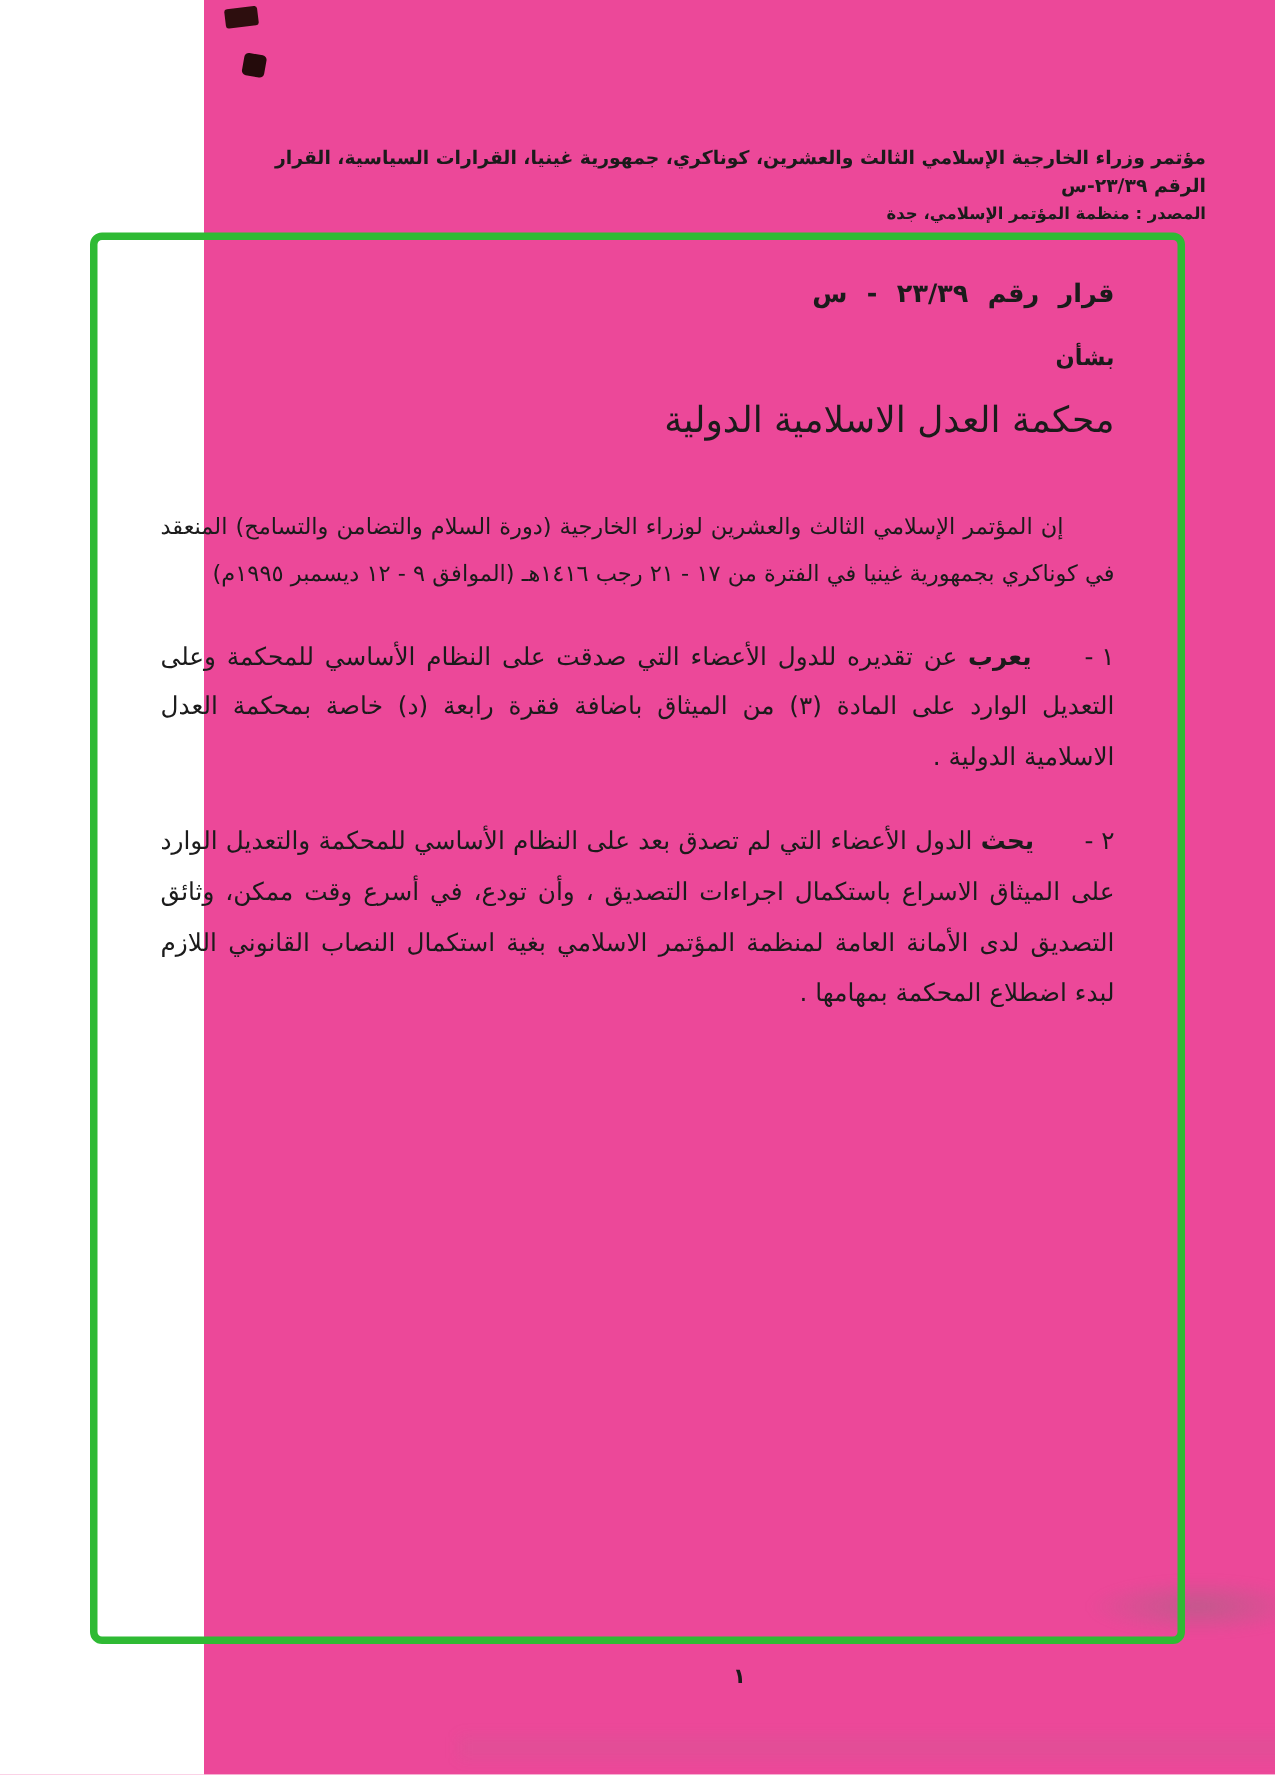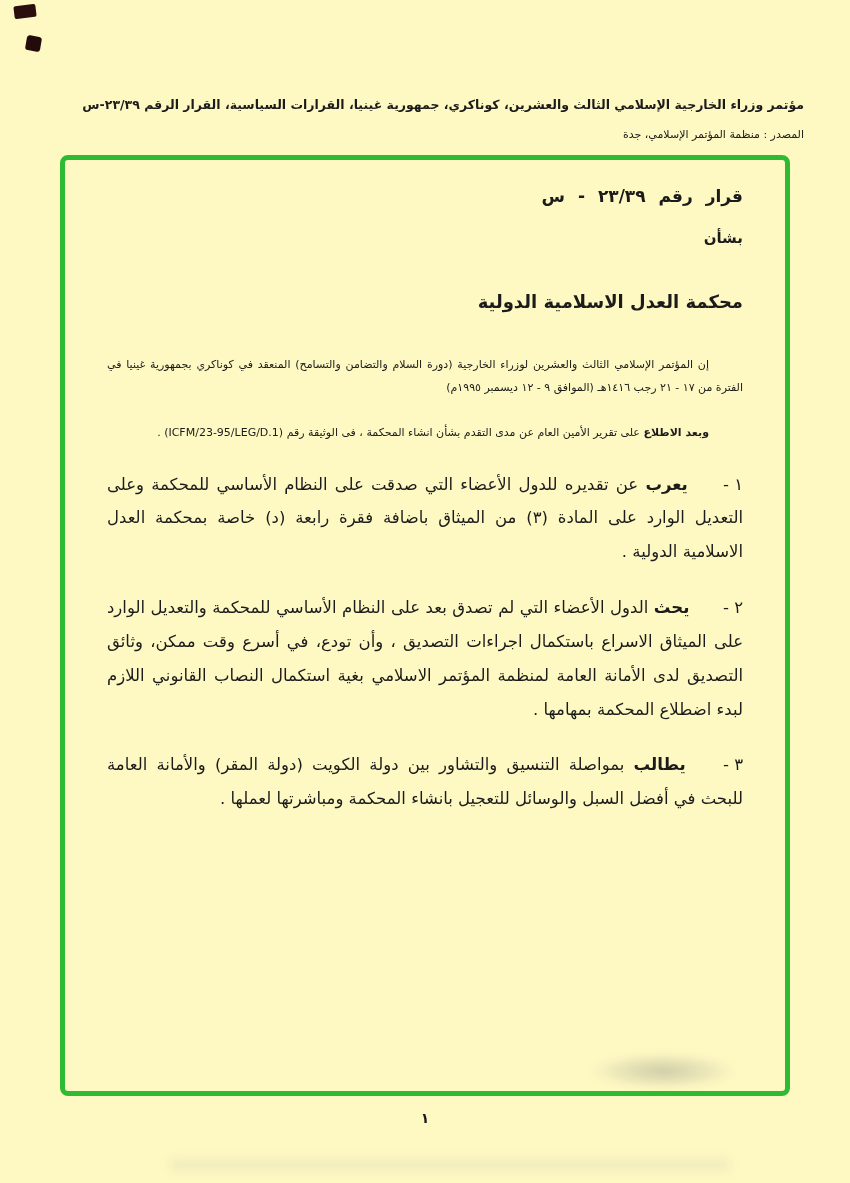--- a/index.html
+++ b/index.html
@@ -4,61 +4,61 @@
 <style>
   * { margin: 0; padding: 0; box-sizing: border-box; }
   html, body {
     width: 850px; height: 1183px;
     font-family: "DejaVu Sans", sans-serif;
     background: #ffffff;
     overflow: hidden;
   }
   .page {
     position: relative;
-    width: 850px; height: 1183px;
-    background: #fef9c3;
+    width: 714px; height: 1183px;
+    background: #ec4899;
     color: #1b1b1b;
     direction: rtl;
   }
   
   .art1 { position: absolute; top: 5px; left: 14px; width: 22px; height: 13px;
           background: #2d0e0e; border-radius: 2px; transform: rotate(-7deg); }
   .art2 { position: absolute; top: 36px; left: 26px; width: 15px; height: 15px;
           background: #240b0b; border-radius: 3px; transform: rotate(10deg); }
   .smudge { position: absolute; top: 1052px; left: 588px; width: 150px; height: 38px;
             background: radial-gradient(ellipse at center, rgba(120,120,120,0.35), rgba(120,120,120,0) 70%);
             filter: blur(3px); }
   .bottom-band { position: absolute; top: 1158px; left: 170px; width: 560px; height: 14px;
                  background: rgba(140,140,140,0.10); filter: blur(5px); }
 
   .doc-header {
     position: absolute; top: 96px; right: 46px; left: 40px;
     text-align: right;
   }
   .header-line1 { font-size: 12.5px; font-weight: bold; line-height: 1.5; }
-  .header-line2 { font-size: 11px; font-weight: normal; margin-top: 13px; padding-left: 4px; }
+  .header-line2 { font-size: 11px; font-weight: bold; margin-top: 2px; padding-left: 4px; }
 
   .green-box {
     position: absolute; top: 155px; right: 60px;
     width: 730px; height: 941px;
     border: 5px solid #2fba34;
     border-radius: 8px;
     padding: 26px 42px 24px 42px;
     overflow: hidden;
     background: transparent;
   }
 
   .title-block { text-align: right; }
   .t1 { font-size: 17px; font-weight: bold; word-spacing: 7px; letter-spacing: 1px; }
   .t2 { font-size: 15px; font-weight: bold; margin-top: 23px; word-spacing: 4px; letter-spacing: 2px; }
-  .t3 { font-size: 18px; font-weight: bold; margin-top: 44px; }
+  .t3 { font-size: 24px; font-weight: normal; margin-top: 19px; }
 
   .body-text { margin-top: 42px; }
   .para {
-    font-size: 11px;
+    font-size: 15px;
     line-height: 2.05;
     text-align: justify;
     margin-bottom: 23px;
     margin-top: 12px;
   }
   .para.indent { text-indent: 34px; }
   .lead { font-weight: bold; }
 
   .items { margin-top: 16px; }
   .item {
@@ -98,44 +98,35 @@
     </div>
 
     <div class="body-text">
 
       <p class="para indent">
         <span>إن المؤتمر الإسلامي الثالث والعشرين لوزراء الخارجية (دورة السلام والتضامن والتسامح) المنعقد في كوناكري بجمهورية غينيا في الفترة من ١٧ - ٢١ رجب ١٤١٦هـ (الموافق ٩ - ١٢ ديسمبر ١٩٩٥م)</span>
       </p>
 
 
 
-      <p class="para indent">
-        <strong class="lead">وبعد الاطلاع</strong>
-        <span>على تقرير الأمين العام عن مدى التقدم بشأن انشاء المحكمة ، فى الوثيقة رقم (ICFM/23-95/LEG/D.1) .</span>
-      </p>
 
       <div class="items">
 
         <div class="item">
           <span class="num">١ -</span>
           <strong class="lead">يعرب</strong>
           <span>عن تقديره للدول الأعضاء التي صدقت على النظام الأساسي للمحكمة وعلى التعديل الوارد على المادة (٣) من الميثاق باضافة فقرة رابعة (د) خاصة بمحكمة العدل الاسلامية الدولية .</span>
         </div>
 
         <div class="item">
           <span class="num">٢ -</span>
           <strong class="lead">يحث</strong>
           <span>الدول الأعضاء التي لم تصدق بعد على النظام الأساسي للمحكمة والتعديل الوارد على الميثاق الاسراع باستكمال اجراءات التصديق ، وأن تودع، في أسرع وقت ممكن، وثائق التصديق لدى الأمانة العامة لمنظمة المؤتمر الاسلامي بغية استكمال النصاب القانوني اللازم لبدء اضطلاع المحكمة بمهامها .</span>
         </div>
 
-        <div class="item">
-          <span class="num">٣ -</span>
-          <strong class="lead">يطالب</strong>
-          <span>بمواصلة التنسيق والتشاور بين دولة الكويت (دولة المقر) والأمانة العامة للبحث في أفضل السبل والوسائل للتعجيل بانشاء المحكمة ومباشرتها لعملها .</span>
-        </div>
 
       </div>
     </div>
   </section>
 
   <div class="page-number">١</div>
 
 </div>
 
 </body></html>

